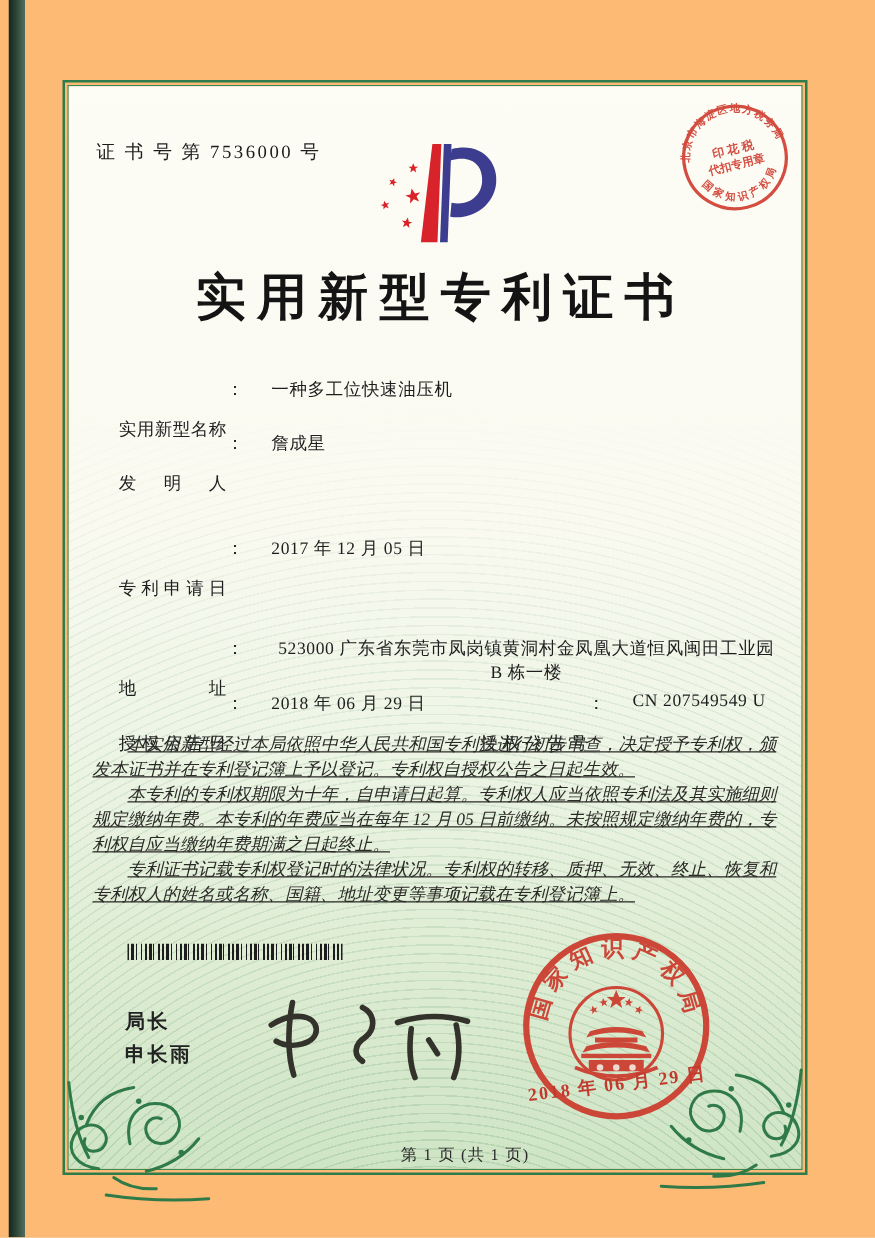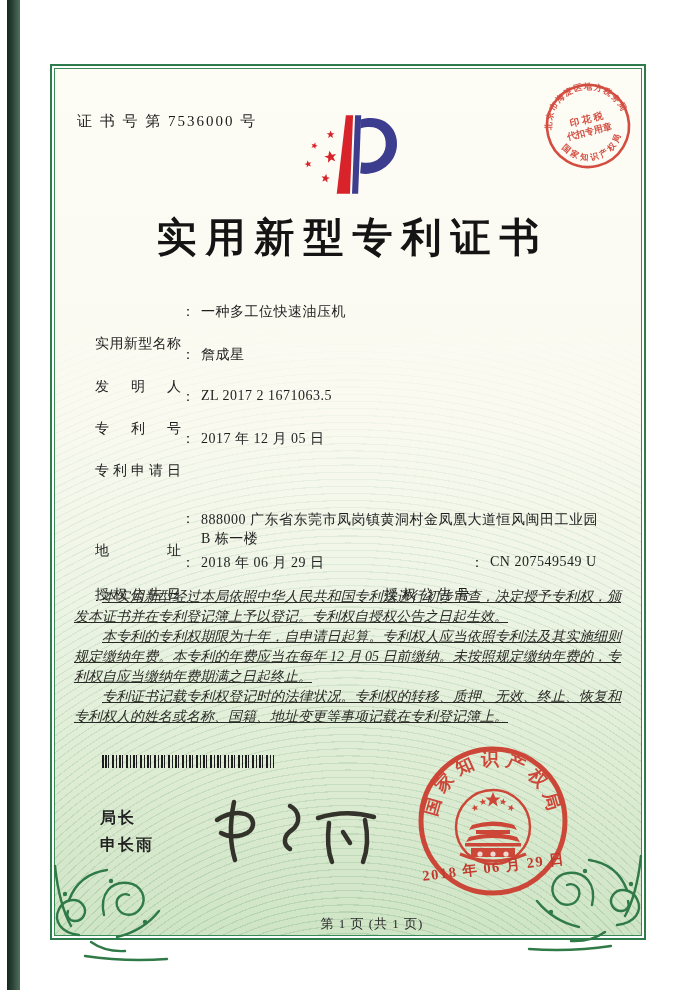--- a/index.html
+++ b/index.html
@@ -1,19 +1,19 @@
 <!DOCTYPE html>
 <html><head>
 <meta charset="utf-8">
 <style>
   * { margin:0; padding:0; box-sizing:border-box; }
   html,body { width:700px; height:990px; }
   body { font-family:"Liberation Serif","DejaVu Serif",serif; background:#e9e7e0; }
 
-  .photo { position:relative; width:700px; height:990px; background:#ffffff; overflow:hidden; }
+  .photo { position:relative; width:700px; height:990px; background:#fdba74; overflow:hidden; }
 
   
   .spine { position:absolute; left:7px; top:0; width:13px; height:990px;
            background:linear-gradient(90deg,#15271e 0%,#2c4437 45%,#51705f 100%); }
 
   
   .frame { position:absolute; left:50px; top:64px; width:596px; height:876px;
            border:2px solid #2e7b4b; }
   .frame::before { content:''; position:absolute; inset:2px; border:1px solid #3a8a58; pointer-events:none; }
 
@@ -27,21 +27,21 @@
   .cert-no { position:absolute; left:25px; top:46px; font-size:15px; letter-spacing:2px; color:#1c1c1c; }
 
   .logo { position:absolute; left:248px; top:46px; width:102px; height:86px; }
 
   .title { position:absolute; left:0; right:0; top:144px; text-align:center;
            font-size:40px; font-weight:bold; letter-spacing:9px; color:#141414; text-indent:9px;font-family:Liberation Mono, monospace; }
 
   .row { position:absolute; left:43px; font-size:14px; color:#1e1e1e; white-space:nowrap; }
   .lbl { display:inline-block; width:86px; text-align:justify; text-align-last:justify; letter-spacing:0; vertical-align:top;margin-top:32px; }
   .colon { display:inline-block; vertical-align:top; }
-  .val { display:inline-block; margin-left:6px; letter-spacing:.5px; vertical-align:top; }
+  .val { display:inline-block; margin-left:22px; letter-spacing:.5px; vertical-align:top;text-align:center; }
   .val.wrap { white-space:normal; width:408px; line-height:19px; }
 
   .grant-right { position:absolute; left:332px; font-size:14px; color:#1e1e1e; white-space:nowrap; }
 
   .body-text { position:absolute; left:22px; top:521px; width:547px;
                font-size:14px; line-height:20px; color:#2a2a26; text-align:justify;
                font-style:italic; }
   .body-text p { text-indent:2em;text-decoration:underline; }
 
   .barcode { position:absolute; left:50px; top:689px; width:172px; height:13px;
@@ -125,28 +125,25 @@
     </svg>
 
     <div class="title">实用新型专利证书</div>
 
     <div class="row" style="top:237px">
       <span class="lbl">实用新型名称</span><span class="colon">：</span><span class="val">一种多工位快速油压机</span>
     </div>
     <div class="row" style="top:280px">
       <span class="lbl">发明人</span><span class="colon">：</span><span class="val">詹成星</span>
     </div>
-    <div class="row" style="top:322px">
-      <span class="lbl">专利号</span><span class="colon">：</span><span class="val">ZL 2017 2 1671063.5</span>
-    </div>
     <div class="row" style="top:364px">
       <span class="lbl">专利申请日</span><span class="colon">：</span><span class="val">2017 年 12 月 05 日</span>
     </div>
     <div class="row" style="top:444px">
-      <span class="lbl">地址</span><span class="colon">：</span><span class="val wrap">888000 广东省东莞市凤岗镇黄洞村金凤凰大道恒风闽田工业园 B 栋一楼</span>
+      <span class="lbl">地址</span><span class="colon">：</span><span class="val wrap">523000 广东省东莞市凤岗镇黄洞村金凤凰大道恒风闽田工业园 B 栋一楼</span>
     </div>
     <div class="row" style="top:488px">
       <span class="lbl">授权公告日</span><span class="colon">：</span><span class="val">2018 年 06 月 29 日</span>
     </div>
     <div class="grant-right" style="top:488px">
       <span class="lbl">授权公告号</span><span class="colon">：</span><span class="val">CN 207549549 U</span>
     </div>
 
     <div class="body-text">
       <p>本实用新型经过本局依照中华人民共和国专利法进行初步审查，决定授予专利权，颁发本证书并在专利登记簿上予以登记。专利权自授权公告之日起生效。</p>

